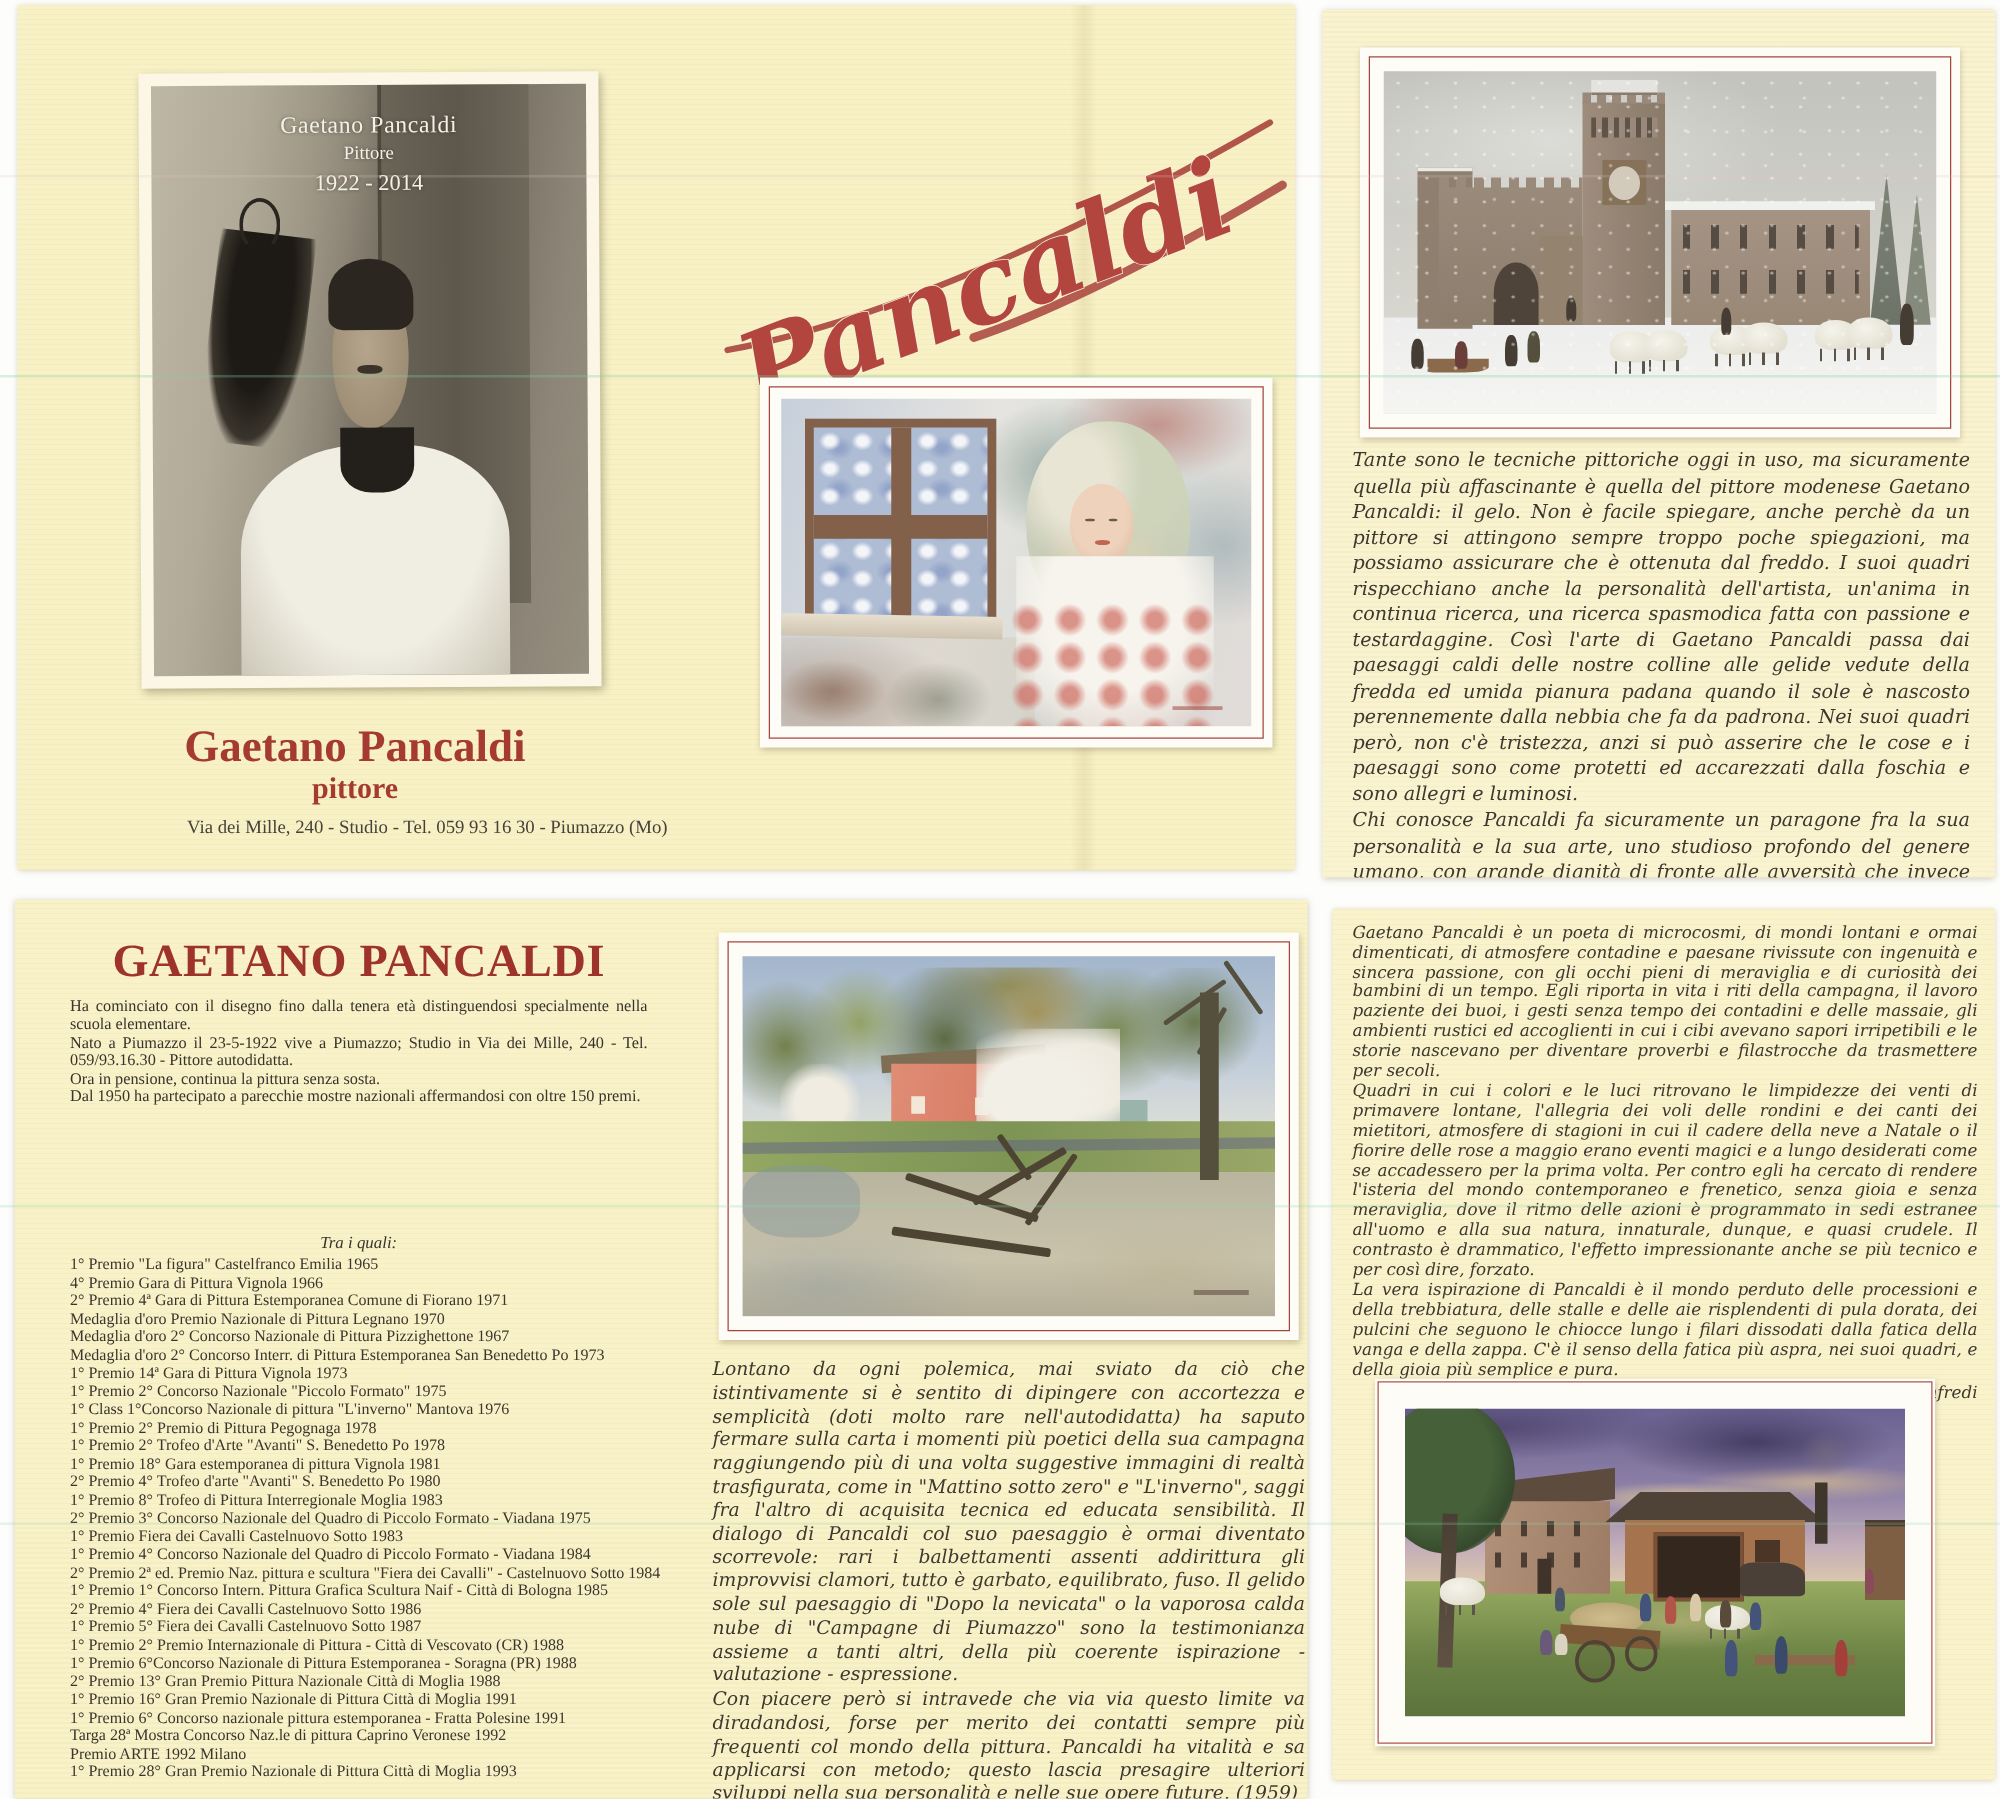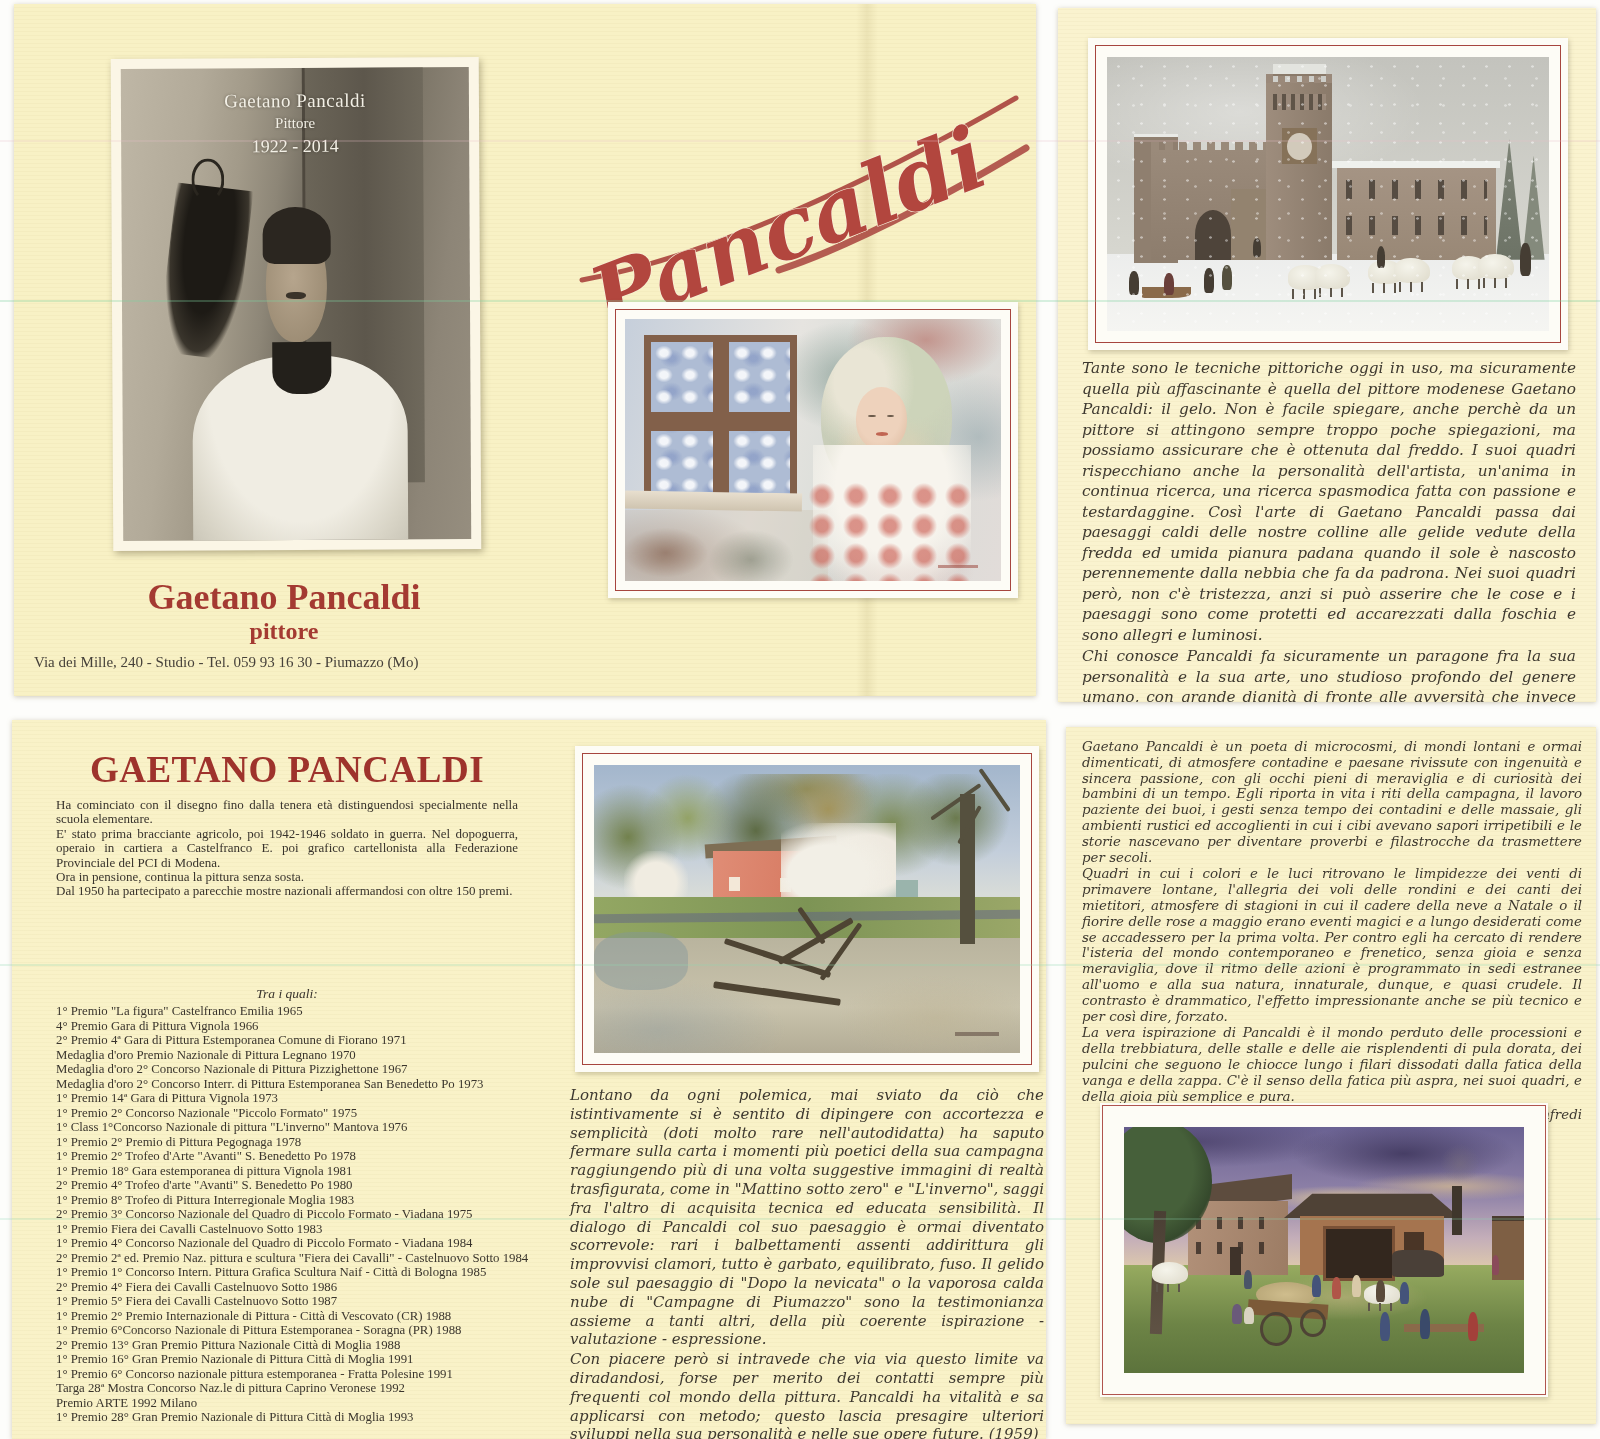--- a/index.html
+++ b/index.html
@@ -45,21 +45,21 @@
       <div class="L" style="left:0;top:22px;width:100%;text-align:center;color:#f3f0e6;text-shadow:0 0 3px rgba(40,35,25,.55);">
         <div style="font-size:19px;letter-spacing:.5px;">Gaetano Pancaldi</div>
         <div style="font-size:15px;margin-top:3px;">Pittore</div>
         <div style="font-size:18px;margin-top:4px;">1922 - 2014</div>
       </div>
     </div>
   </div>
 
   <div class="L redname" style="left:20px;top:572px;width:500px;font-size:36px;">Gaetano Pancaldi</div>
   <div class="L redname" style="left:20px;top:614px;width:500px;font-size:24px;">pittore</div>
-  <div class="L" style="left:20px;top:650px;width:500px;text-align:left;font-size:15px;color:#46413a;">Via dei Mille, 240 - Studio - Tel. 059 93 16 30 - Piumazzo (Mo)</div>
+  <div class="L" style="left:20px;top:650px;width:500px;text-align:right;font-size:15px;color:#46413a;">Via dei Mille, 240 - Studio - Tel. 059 93 16 30 - Piumazzo (Mo)</div>
 
   <svg style="position:absolute;left:540px;top:52px;width:480px;height:252px;" viewBox="0 0 480 252">
     <path d="M28 224 C150 202 310 130 462 42" fill="none" stroke="#a8423c" stroke-width="5" stroke-linecap="round" opacity=".9"></path>
     <path d="M225 214 C310 186 422 122 472 92" fill="none" stroke="#a8423c" stroke-width="7" stroke-linecap="round" opacity=".85"></path>
     <text x="16" y="198" transform="rotate(-21 240 140)" font-family="DejaVu Serif, serif" font-style="italic" font-weight="bold" font-size="86" fill="#b2463e" stroke="#f7efda" stroke-width="1.2" paint-order="stroke">Pancaldi</text>
   </svg>
 
   <div class="frame" style="left:594px;top:298px;width:410px;height:296px;">
     <div class="frame-line"></div>
     <div class="art" style="inset:17px;
@@ -147,21 +147,21 @@
 
   </div>
 </div>
 
 <div class="sheet" style="left:12px;top:720px;width:1034px;height:719px;background-color:#f9f2c8;">
 
   <div class="L redname" style="left:40px;top:28px;width:470px;font-size:37px;letter-spacing:.5px;color:#9e332c;">GAETANO PANCALDI</div>
 
   <div class="L bio" style="left:44px;top:78px;width:462px;font-size:13px;line-height:14.4px;color:#38332c;text-align:justify;">
     <p>Ha cominciato con il disegno fino dalla tenera età distinguendosi specialmente nella scuola elementare.</p>
-    <p>E' stato prima bracciante agricolo, poi 1942-1946 soldato in guerra. Nel dopoguerra, operaio in cartiera a Castelfranco E. poi grafico cartellonista alla Federazione Provinciale del PCI di Modena.</p>
+    <p>Nato a Piumazzo il 23-5-1922 vive a Piumazzo; Studio in Via dei Mille, 240 - Tel. 059/93.16.30 - Pittore autodidatta.</p>
     <p>Ora in pensione, continua la pittura senza sosta.</p>
     <p>Dal 1950 ha partecipato a parecchie mostre nazionali affermandosi con oltre 150 premi.</p>
   </div>
 
   <div class="L" style="left:44px;top:266px;width:462px;text-align:center;font-style:italic;font-size:13.5px;color:#38332c;">Tra i quali:</div>
 
   <div class="L" style="left:44px;top:284px;width:510px;font-size:12.8px;line-height:14.5px;color:#3a352d;">
     <div class="prize">1° Premio "La figura" Castelfranco Emilia 1965</div>
     <div class="prize">4° Premio Gara di Pittura Vignola 1966</div>
     <div class="prize">2° Premio 4ª Gara di Pittura Estemporanea Comune di Fiorano 1971</div>

